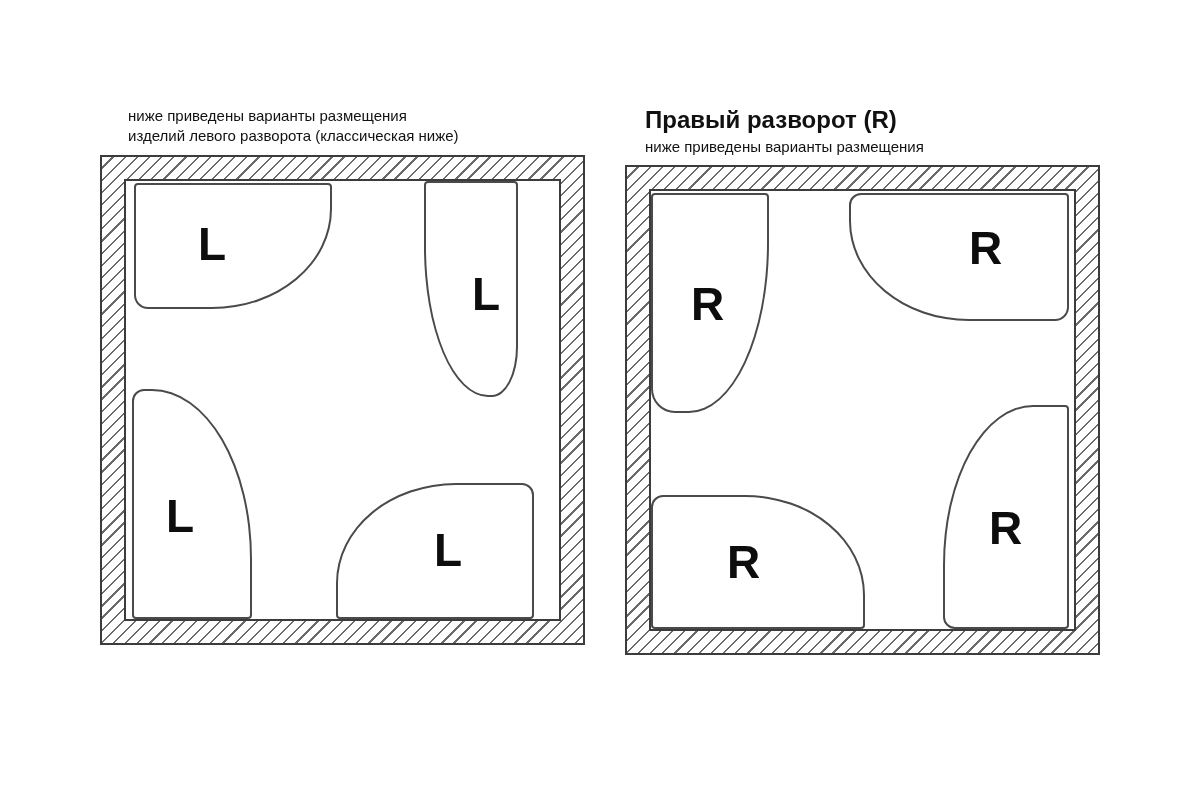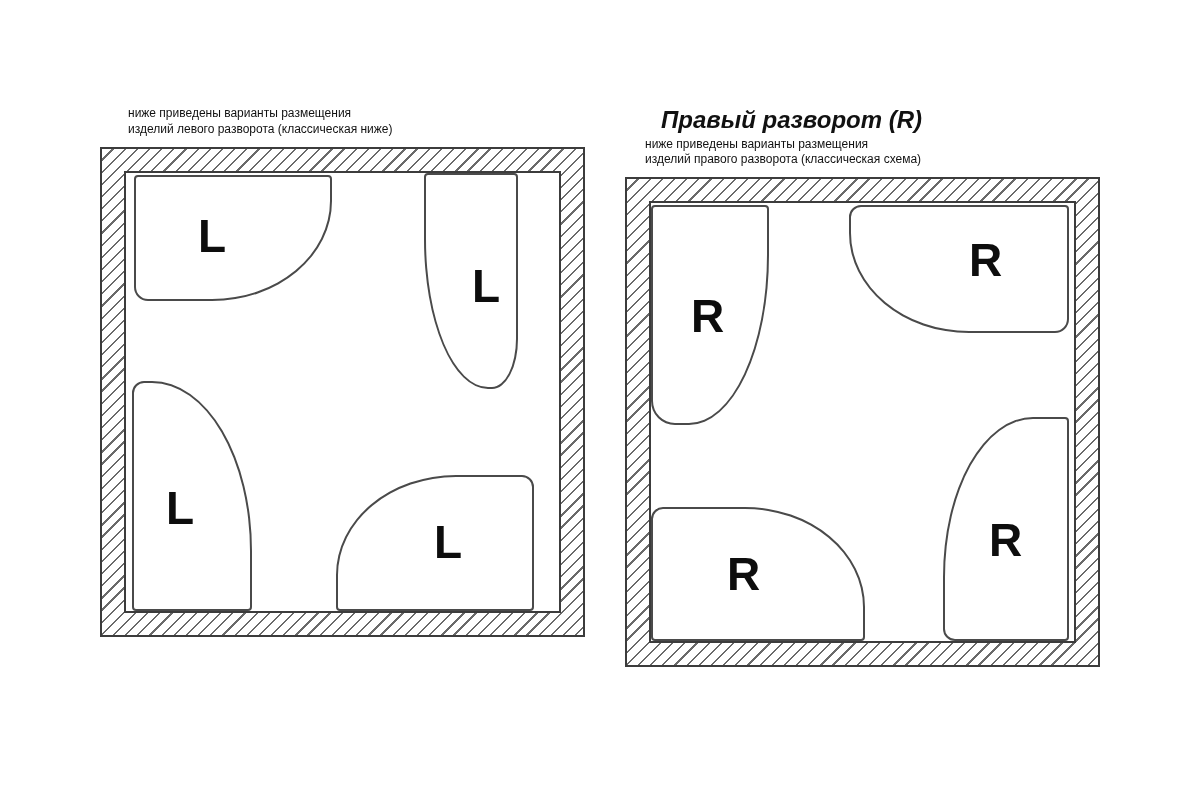--- a/index.html
+++ b/index.html
@@ -17,24 +17,24 @@
     color:var(--text);
   }
   .panel{position:absolute;top:106px;}
   #panel-left{left:100px;width:485px;}
   #panel-right{left:625px;width:475px;}
 
   .title{
     margin:0 0 3px 28px;
     font-size:24px;line-height:1.15;font-weight:700;color:var(--text);
   }
-  #panel-right .title{margin-left:36px;font-style:italic;}
+  #panel-right .title{margin-left:20px;}
   .subtitle{
     margin:0 0 9px 28px;
-    font-size:12px;line-height:1.32;font-weight:400;color:var(--text);
+    font-size:15px;line-height:1.32;font-weight:400;color:var(--text);
   }
   #panel-right .subtitle{margin-left:20px;}
 
   .room{
     border:2px solid var(--line);
     padding:22px;
     background:repeating-linear-gradient(135deg,
       #ffffff 0px,#ffffff 7px,
       var(--hatch) 7px,var(--hatch) 8.6px);
   }
@@ -114,21 +114,20 @@
           <span class="letter">L</span>
         </div>
       </div>
     </div>
   </section>
 
   <section class="panel" id="panel-right">
     <h2 class="title">Правый разворот (R)</h2>
     <p class="subtitle">
       <span>ниже приведены варианты размещения</span><br>
-      <span>изделий правого разворота (классическая схема)</span>
     </p>
     <div class="room">
       <div class="room-inner">
         <div class="tray s0">
           <span class="letter">R</span>
         </div>
         <div class="tray s1">
           <span class="letter">R</span>
         </div>
         <div class="tray s2">

